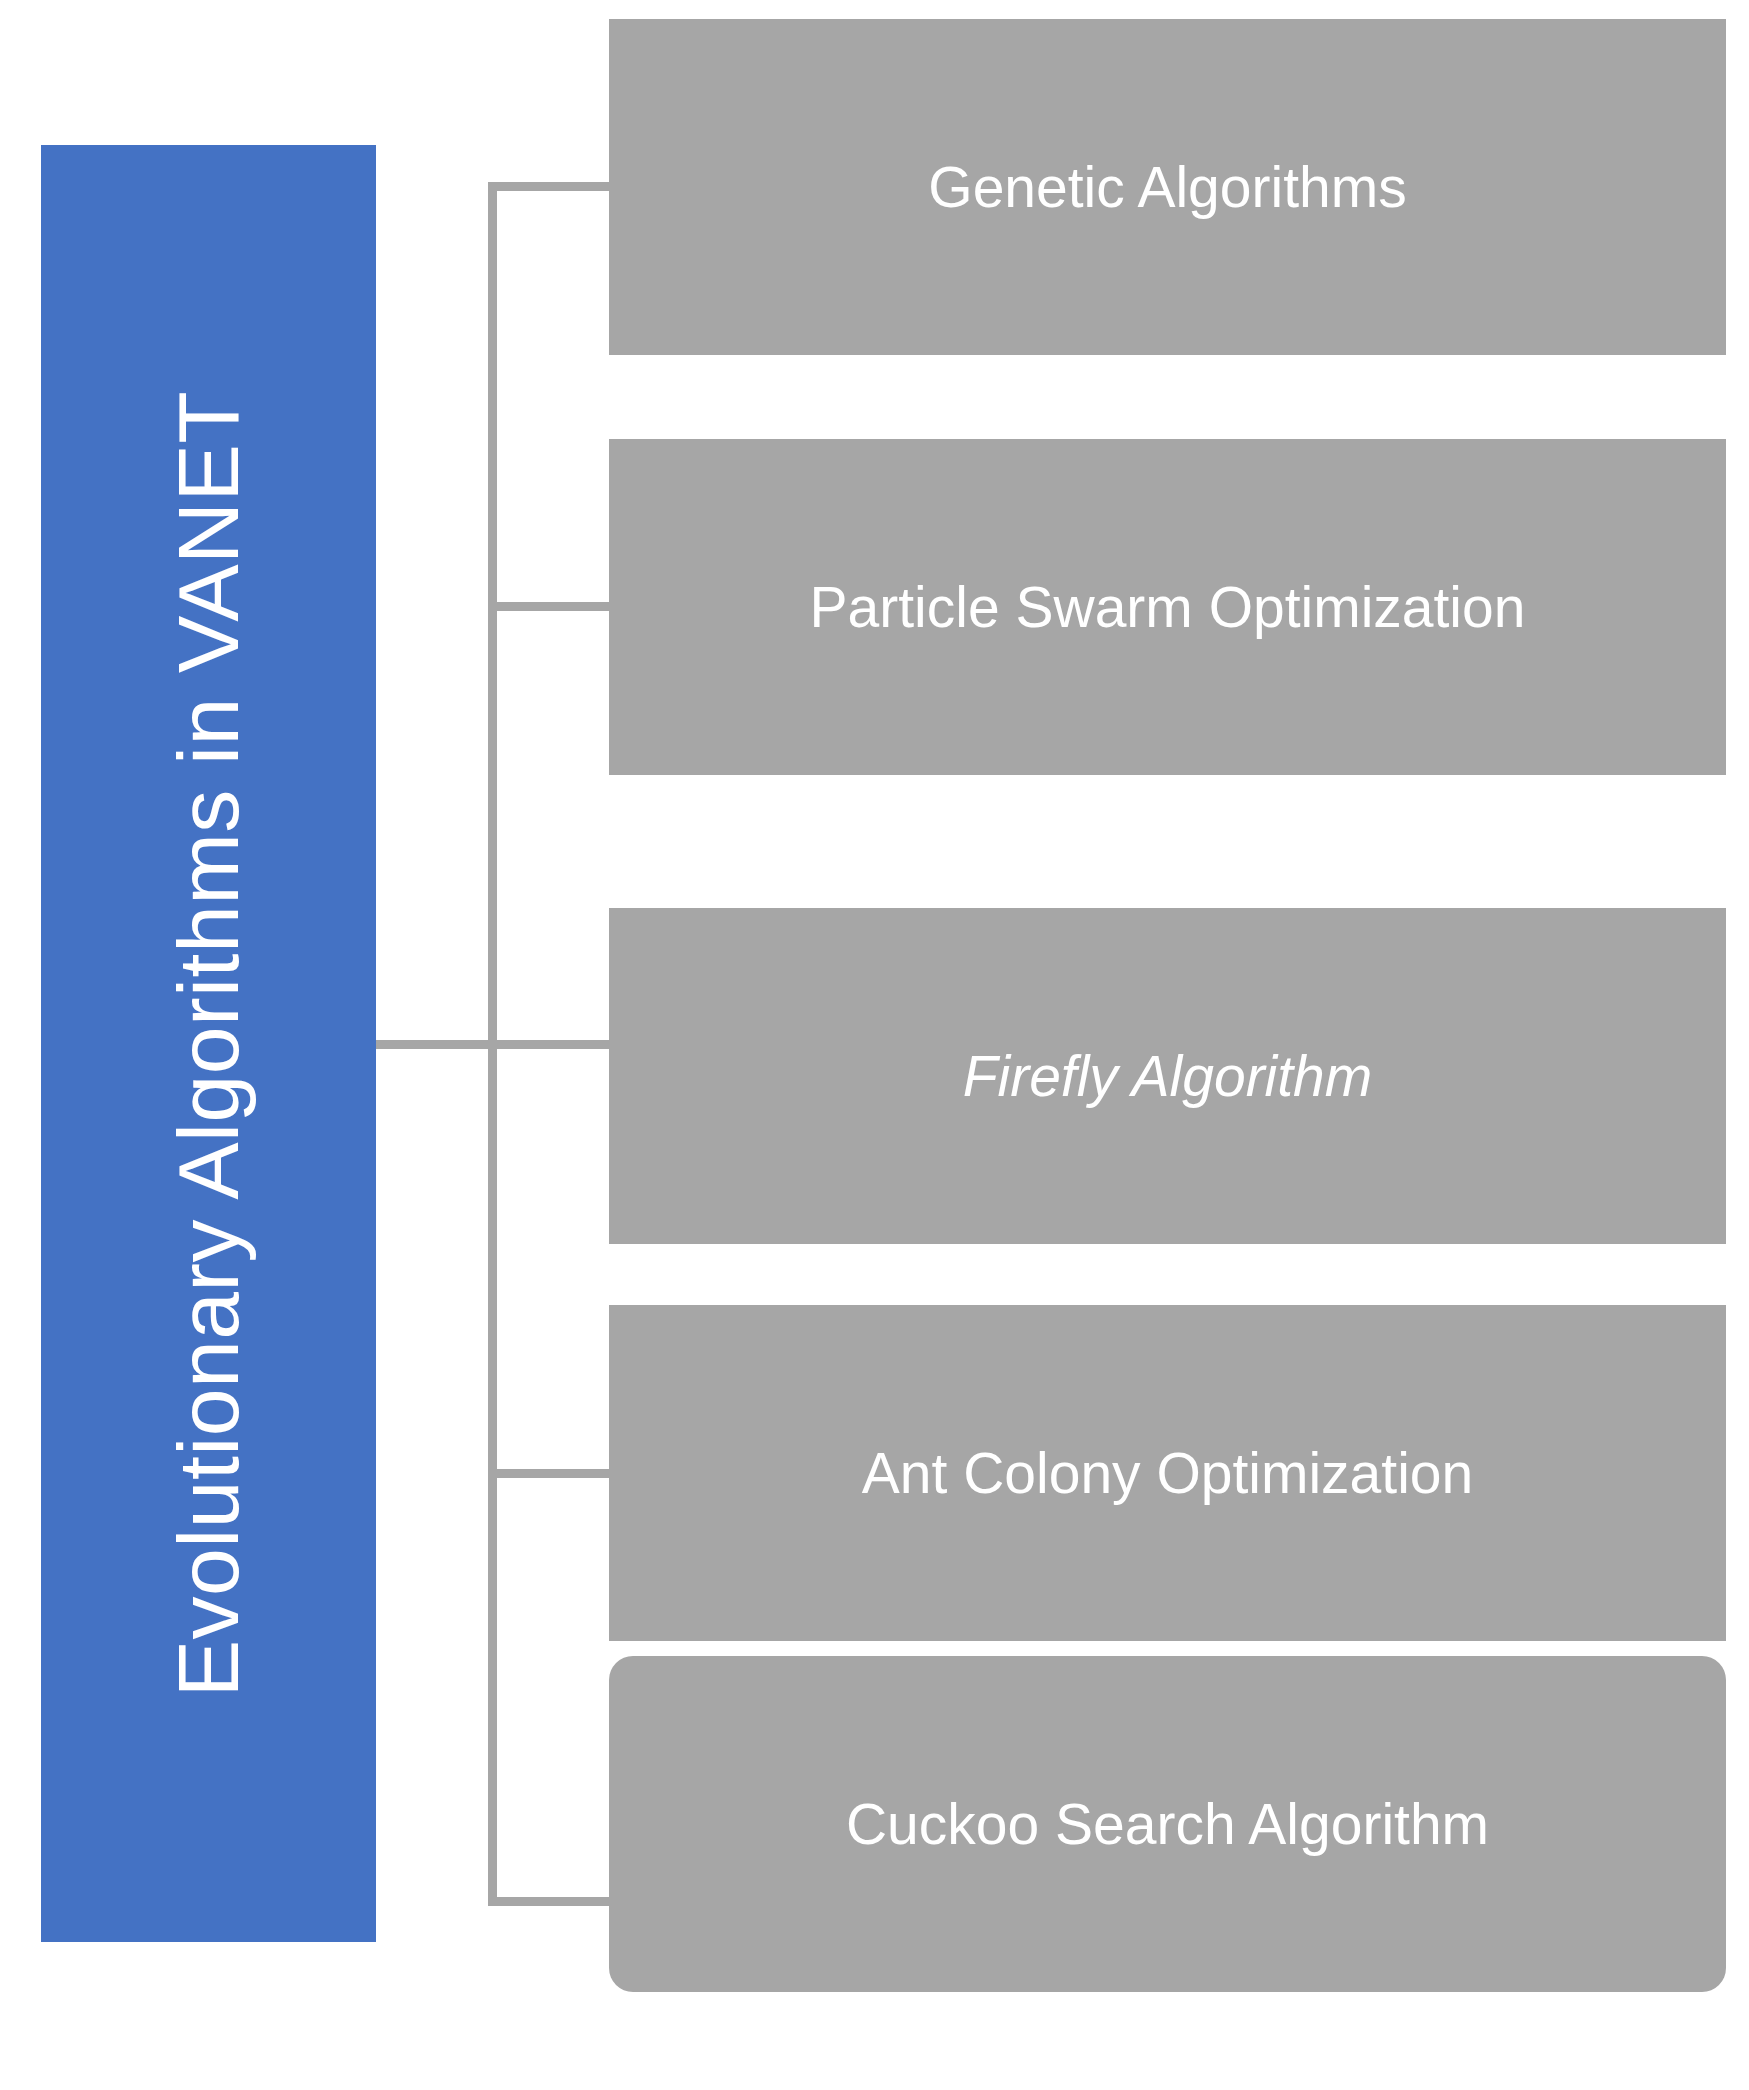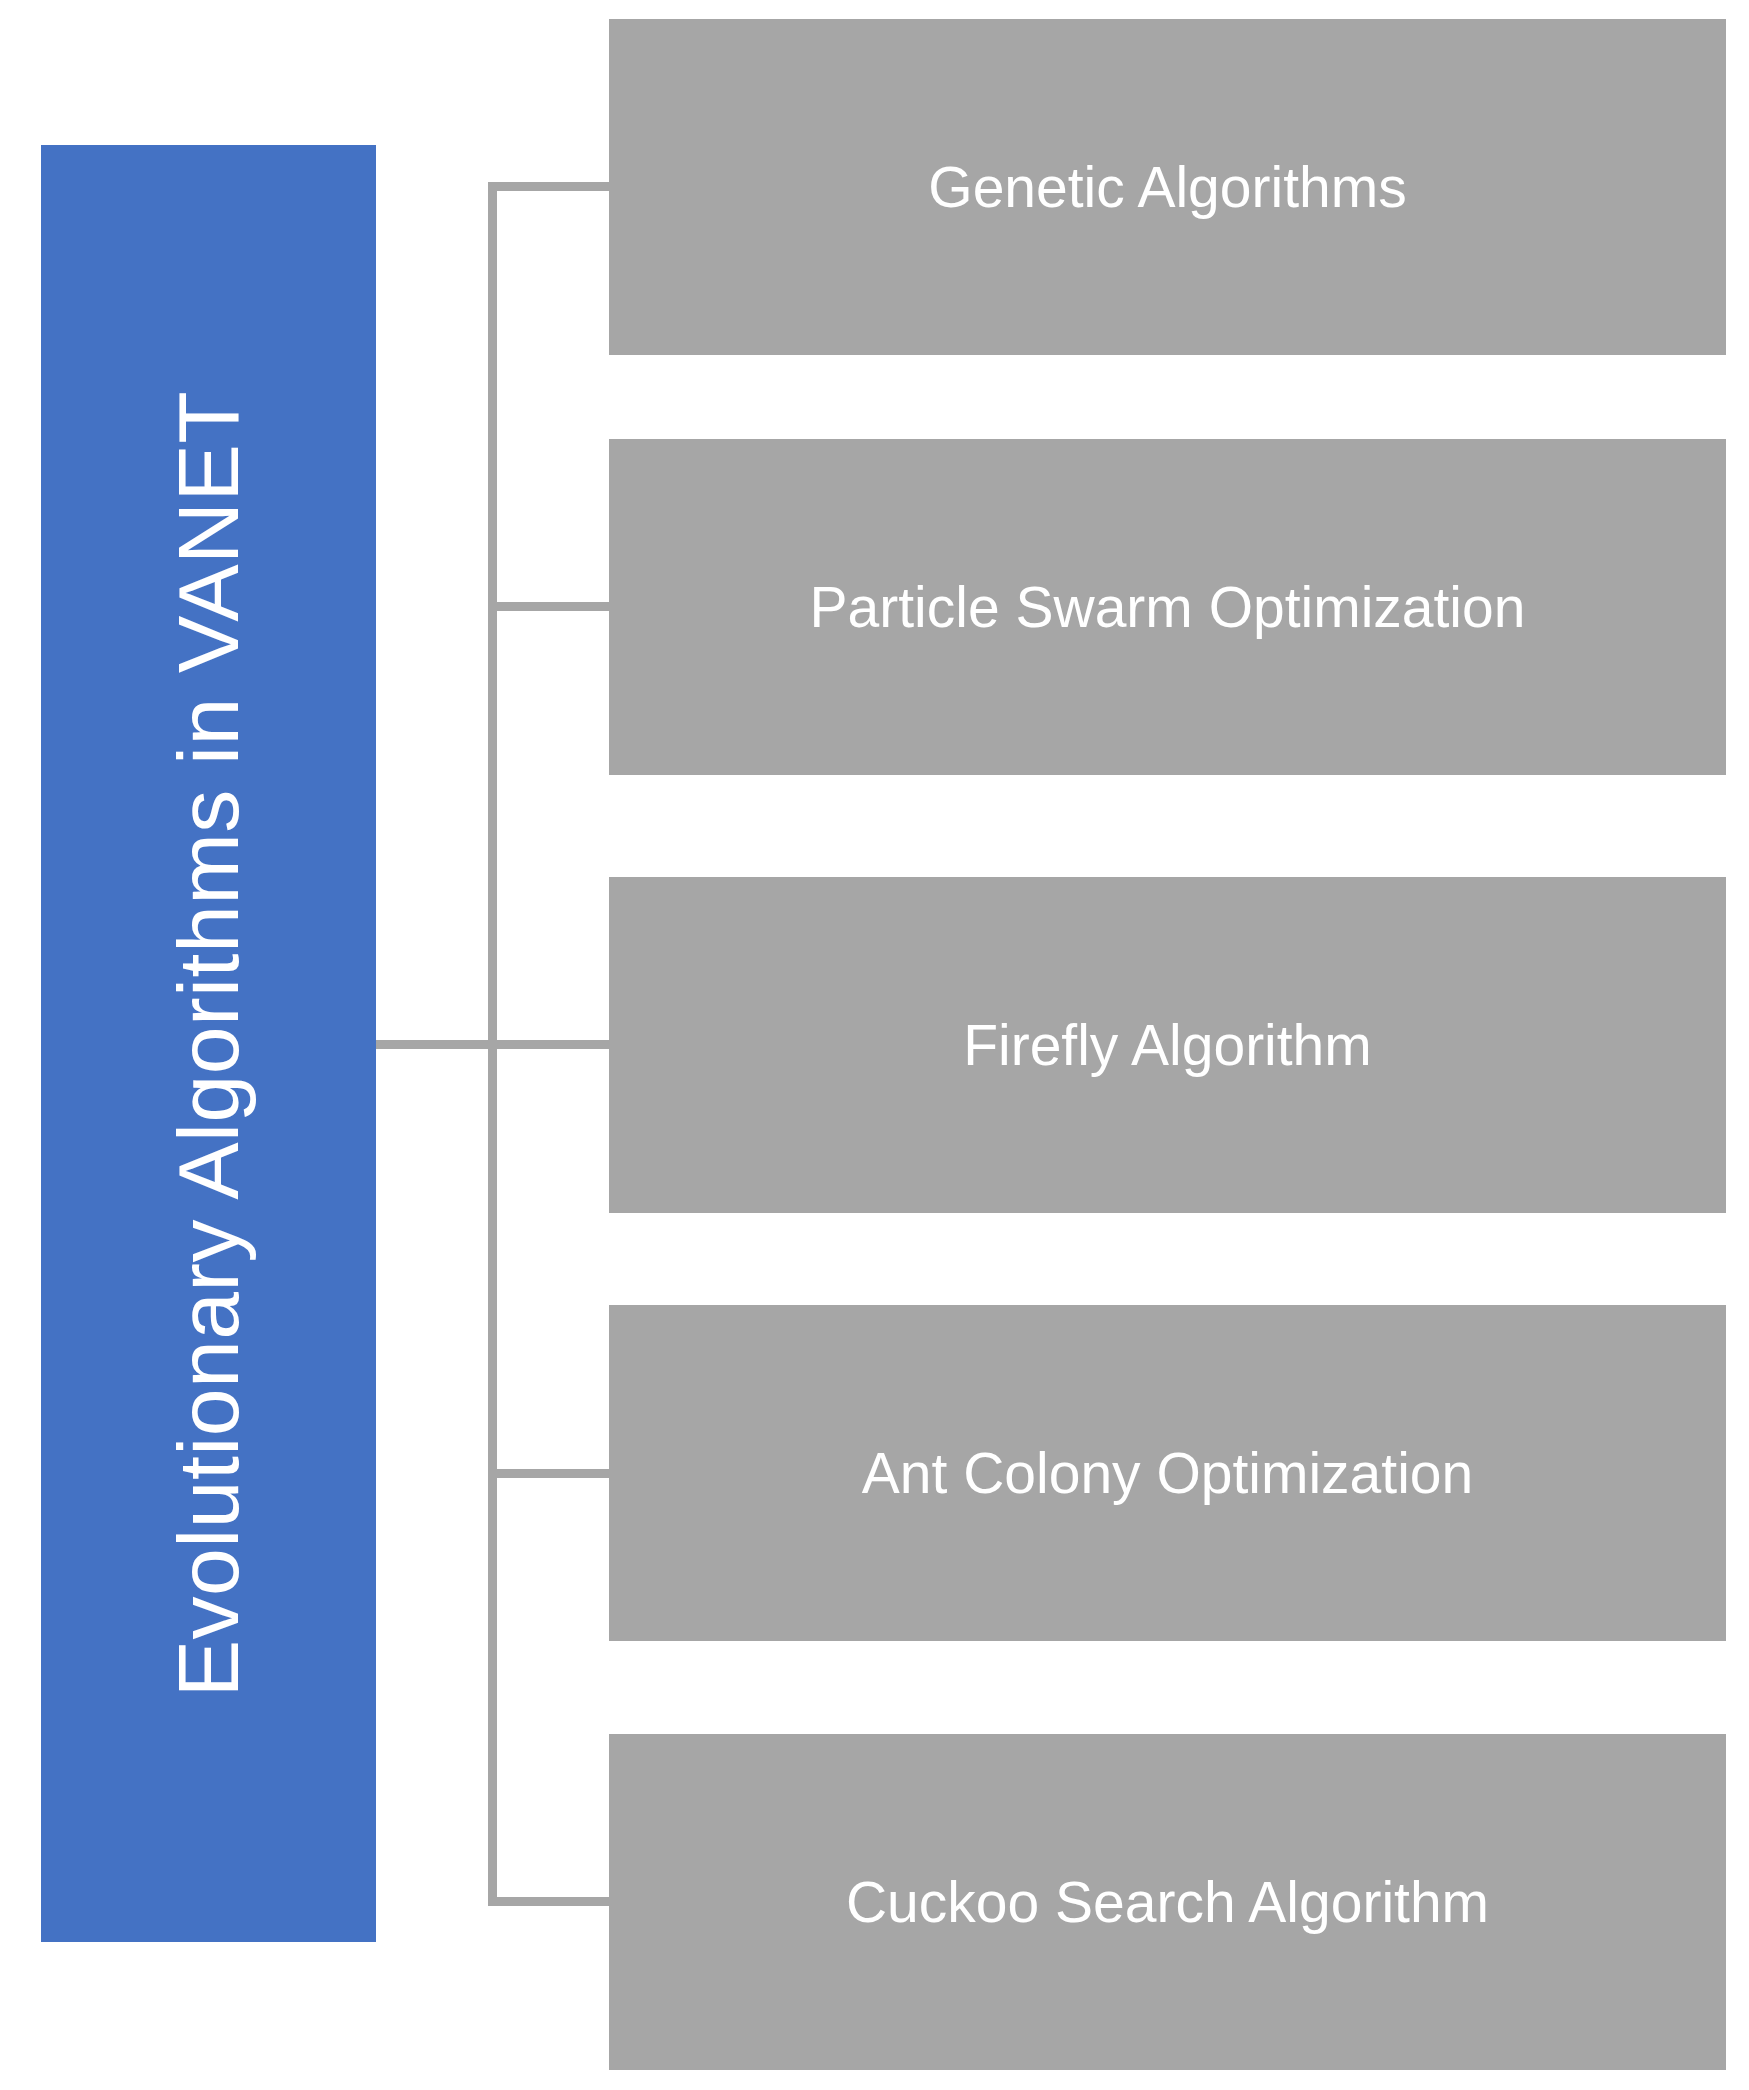--- a/index.html
+++ b/index.html
@@ -50,23 +50,23 @@
   }
   .child-label{
     color:var(--label-text);
     font-size:57px;
     line-height:1;
     white-space:nowrap;
     text-align:center;
   }
   .child-1{top:19px;}
   .child-2{top:439px;}
-  .child-3{top:877px;}
+  .child-3{top:908px;font-style:italic;}
   .child-4{top:1305px;}
-  .child-5{top:1734px;}
+  .child-5{top:1656px;border-radius:24px;}
   
   .line{
     position:absolute;
     background:var(--connector);
   }
   .trunk{
     left:488px; top:182px;
     width:8.6px; height:1723px;
   }
   .root-link{

